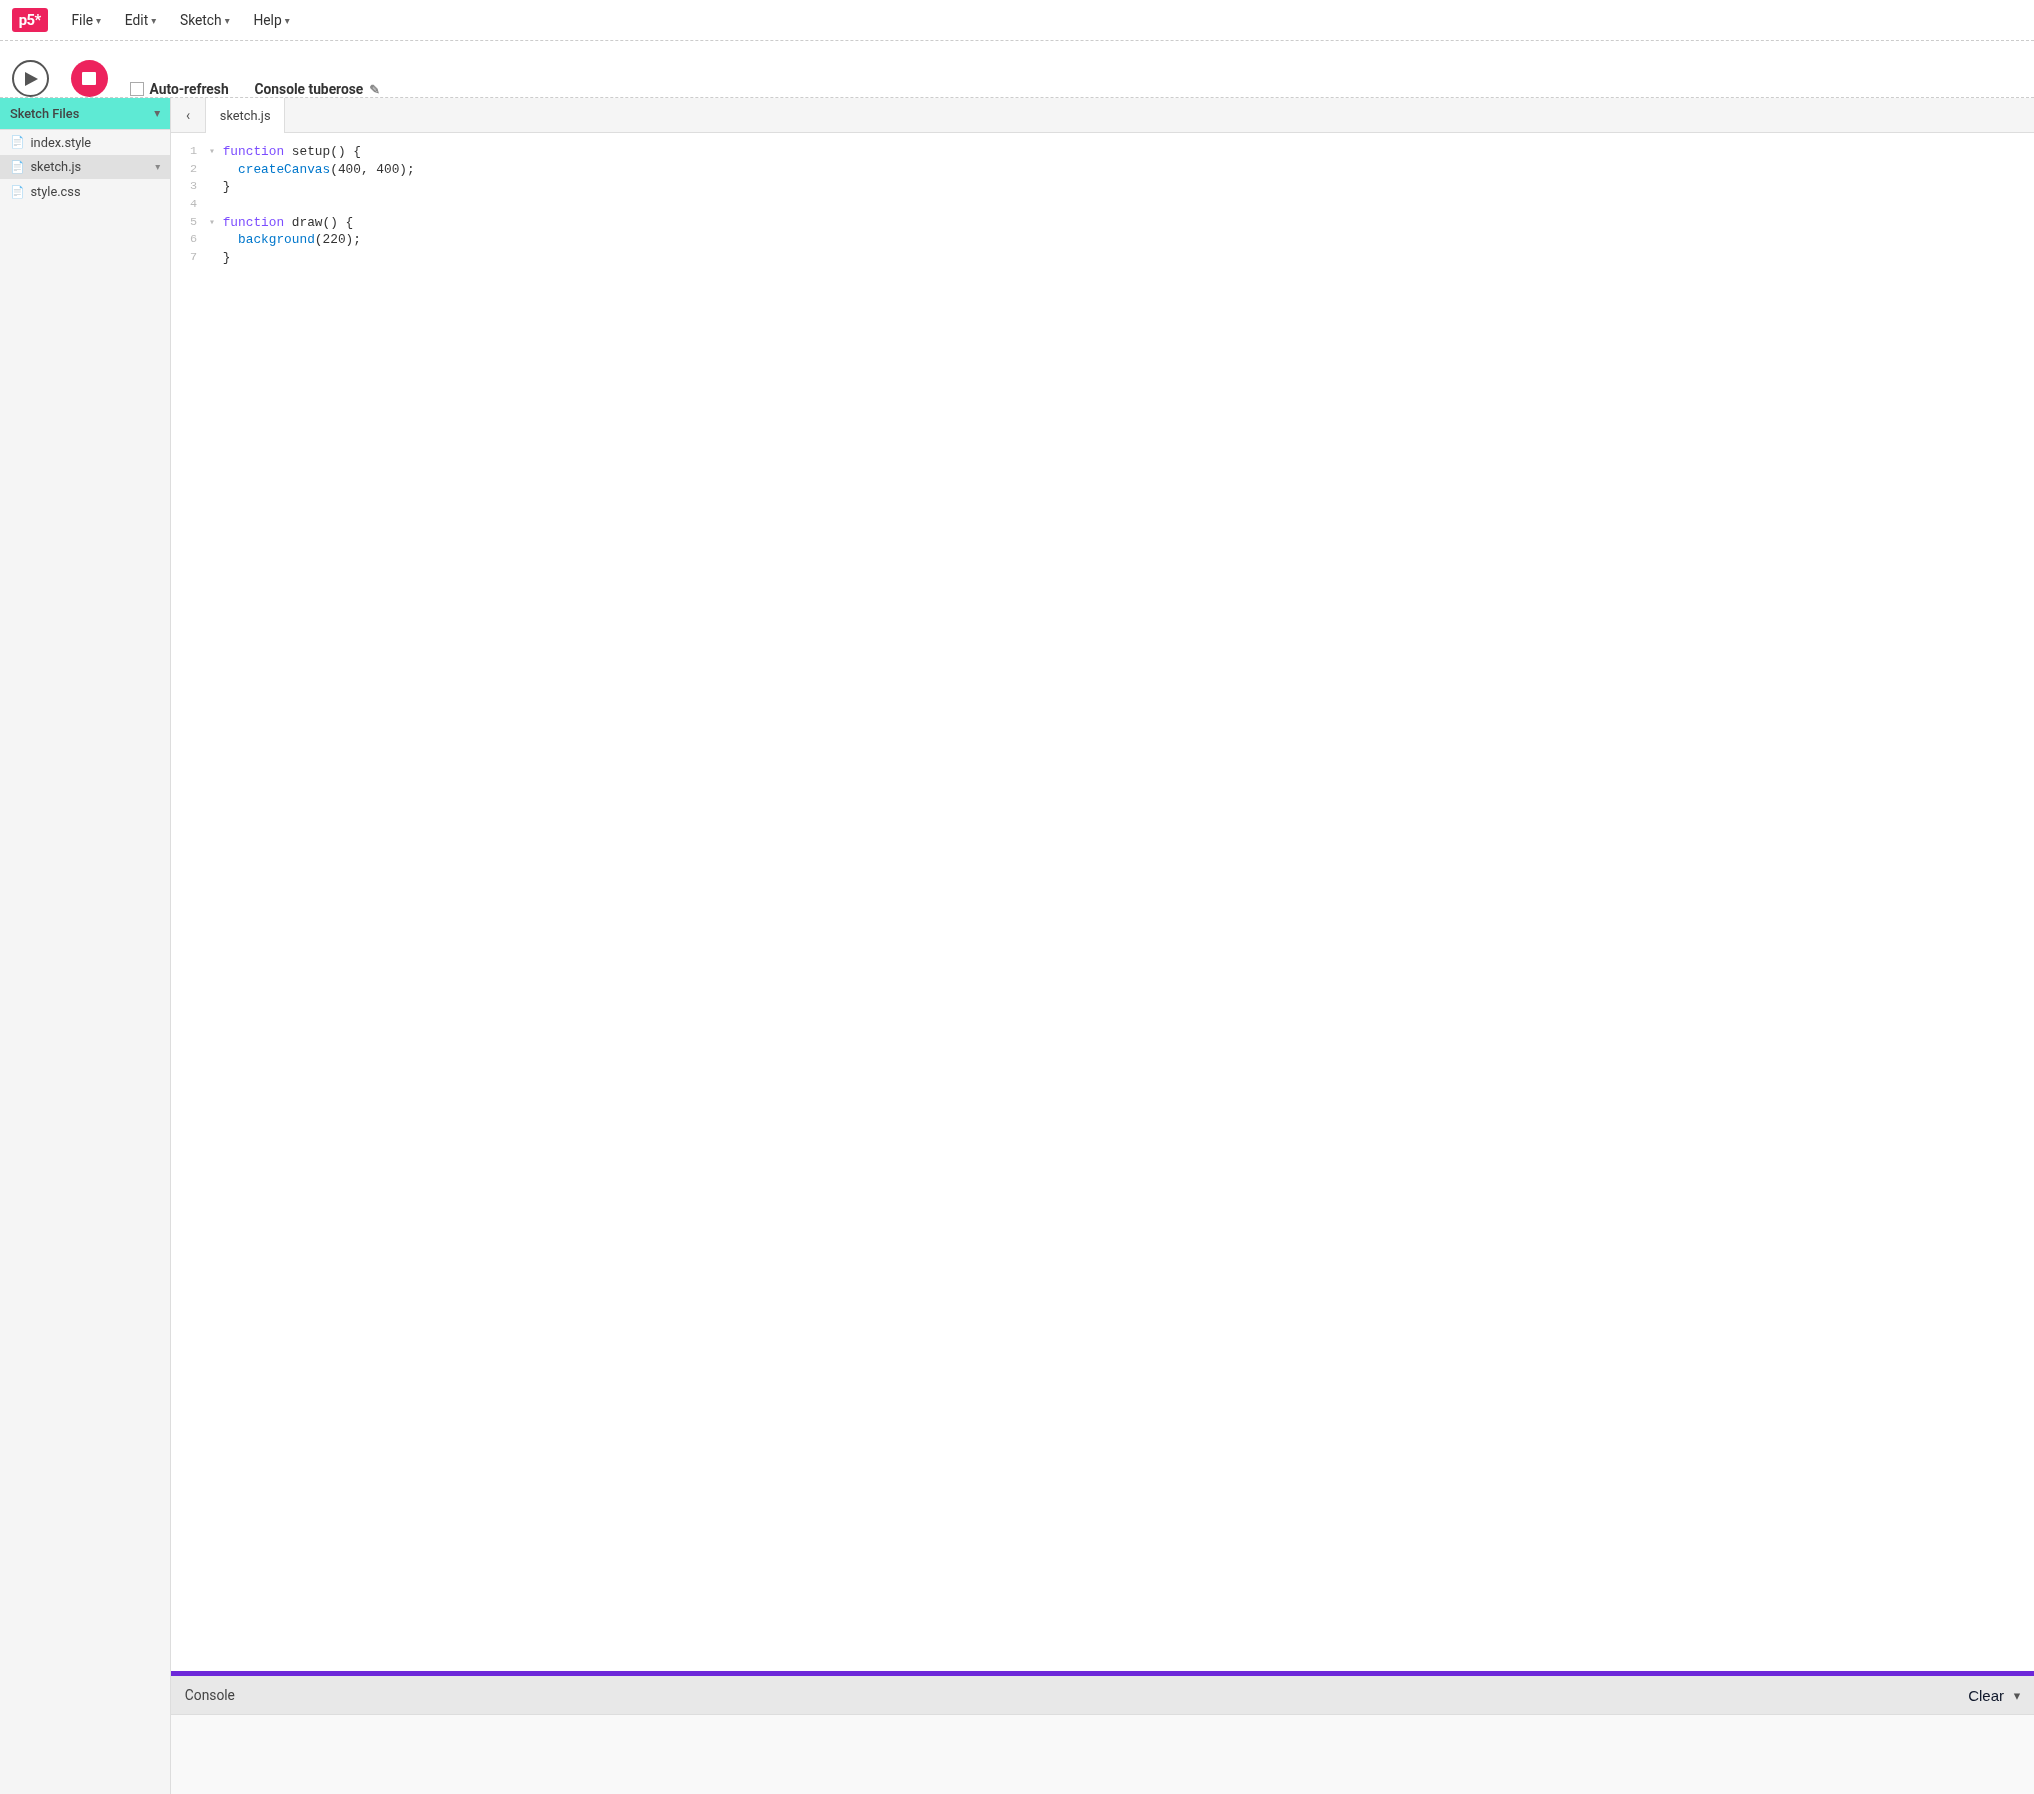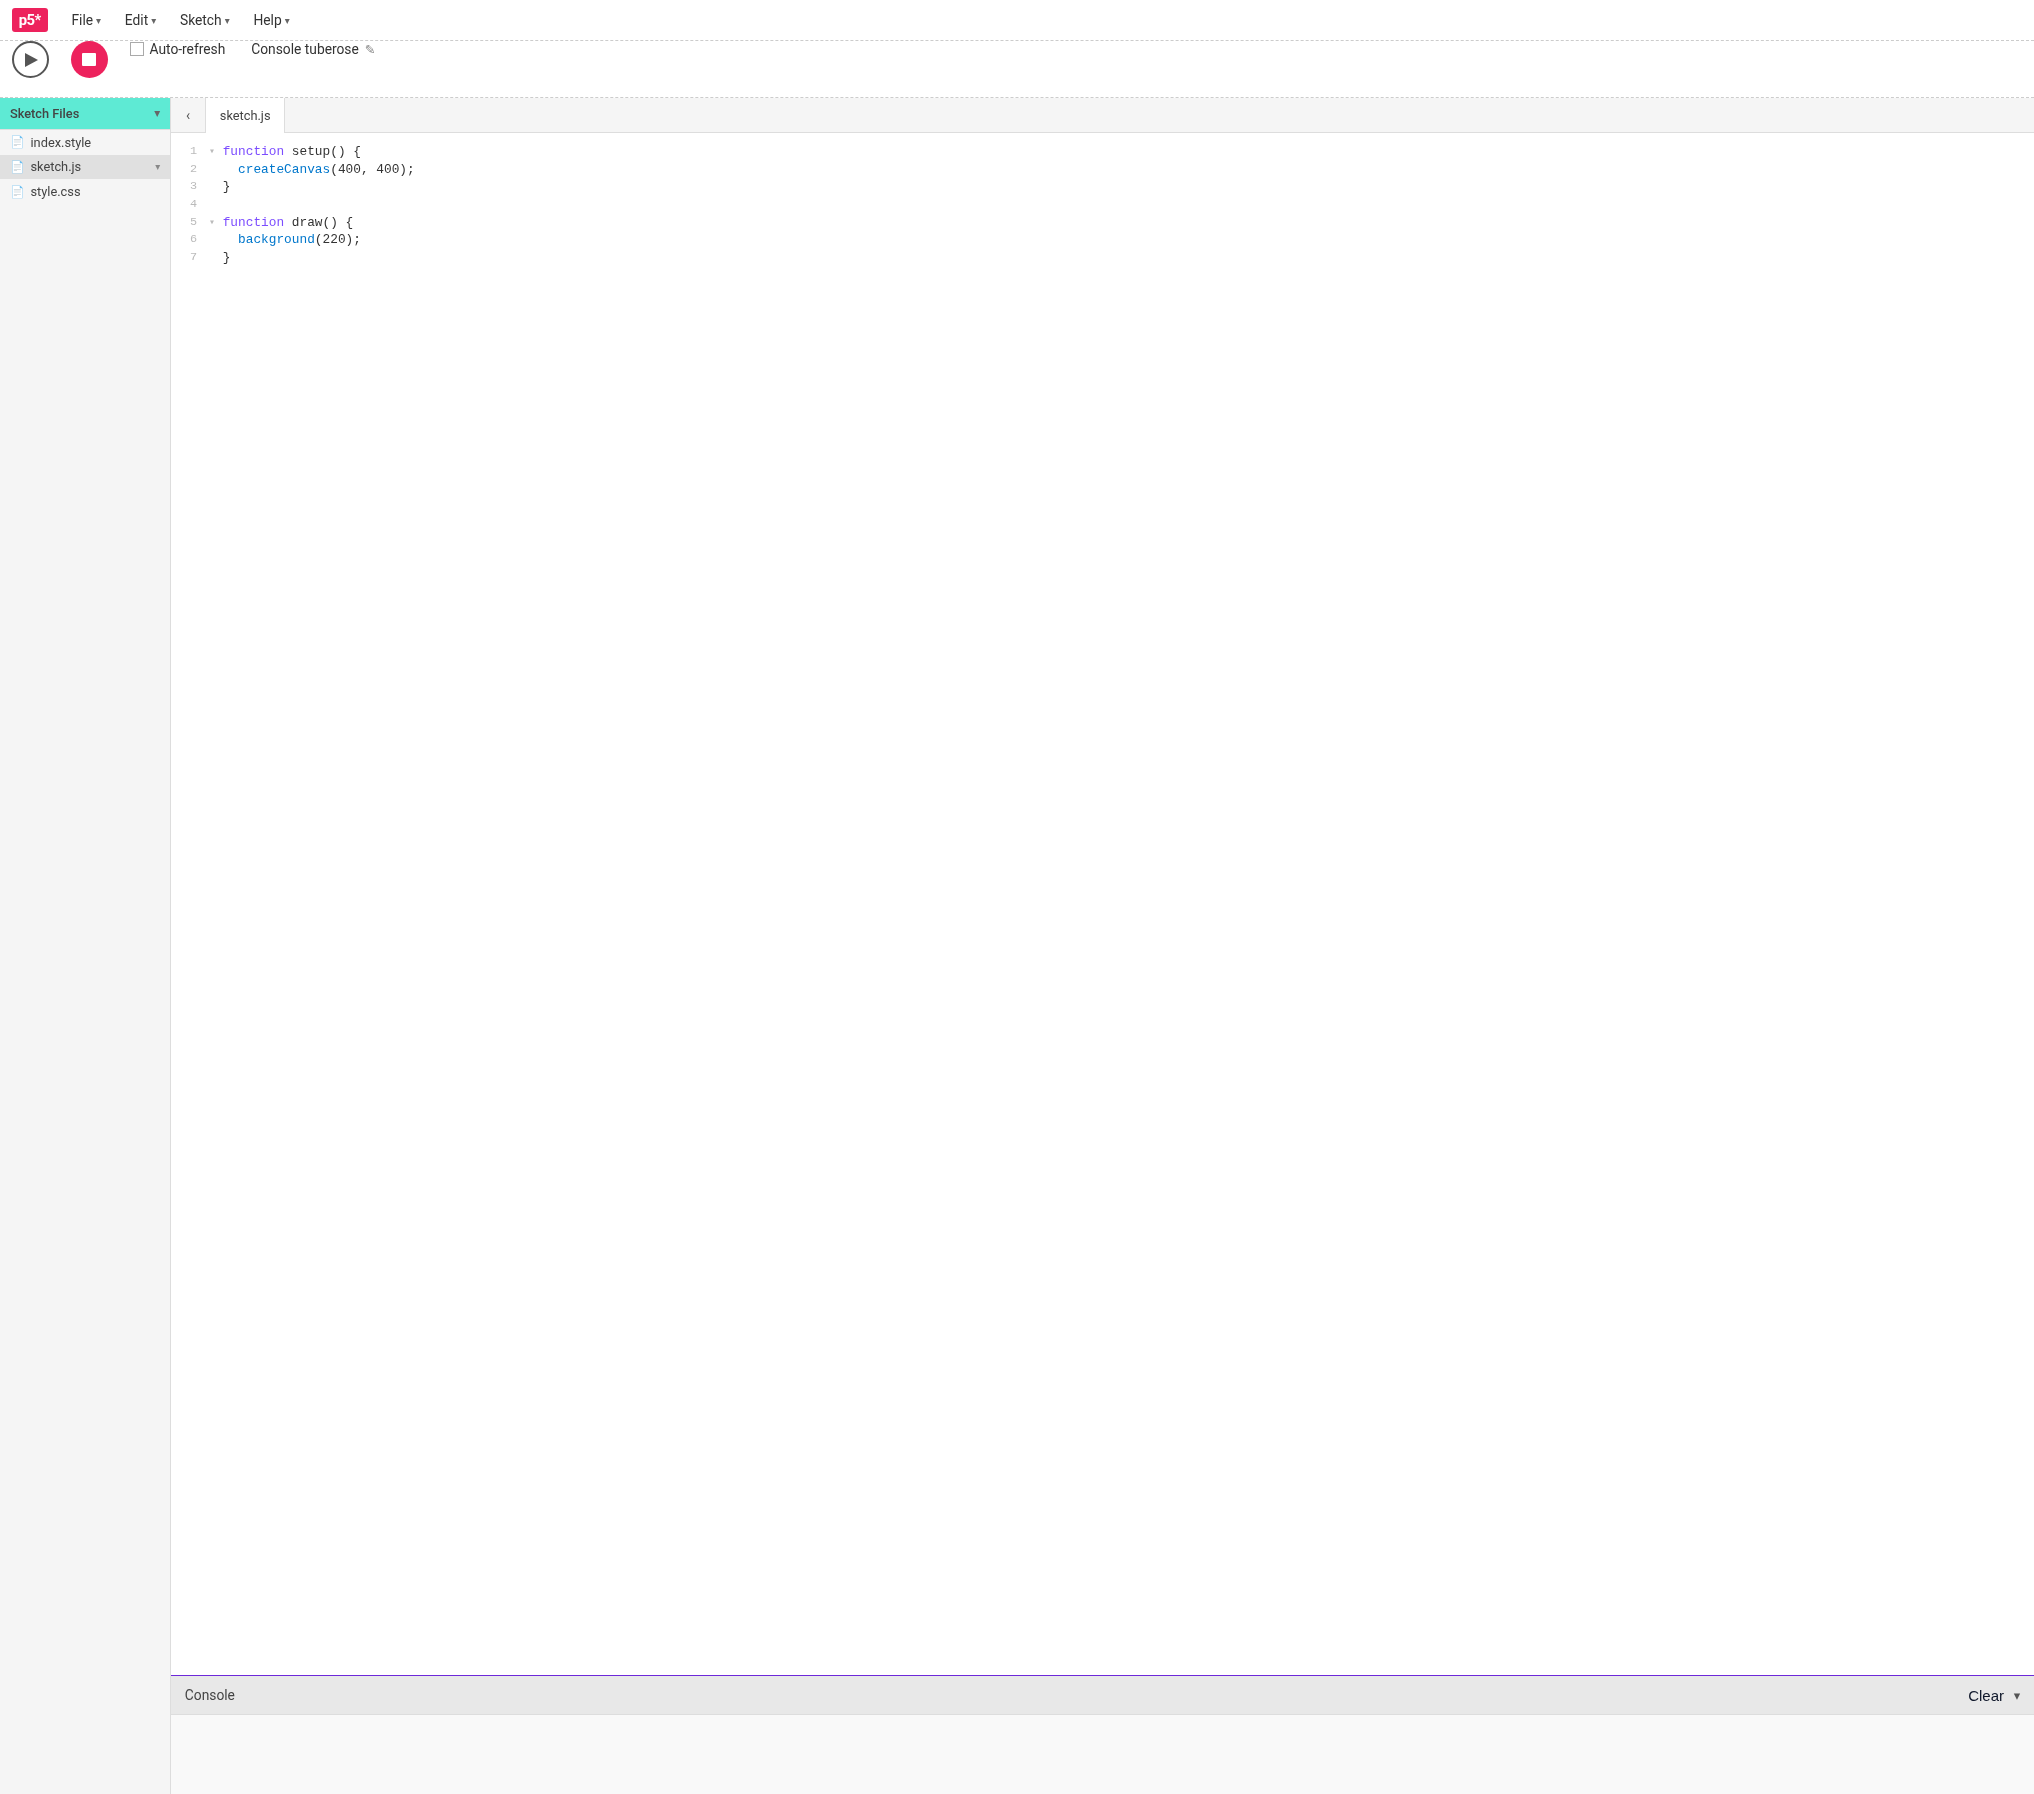--- a/index.html
+++ b/index.html
@@ -54,26 +54,27 @@
     }
 
     .menu-caret {
       font-size: 9.9px;
       color: #666;
     }
 
     
     #toolbar {
       display: flex;
-      align-items: flex-start;
+      align-items: flex-end;
       background: #fff;
       border-bottom: 1.5px dashed #ccc;
       padding: 0 11.8px;
       height: 57px;
       gap: 22px;
+      font-weight: bold;
     }
 
     #play-button {
       width: 37px;
       height: 37px;
       border-radius: 50%;
       border: 2px solid #555;
       background: #fff;
       cursor: pointer;
       display: flex;
@@ -300,21 +301,21 @@
       padding-left: 3.9px;
       white-space: pre;
       color: #333;
     }
 
     .kw-function { color: #7c4dff; }
     .kw-blue { color: #0077cc; }
 
     
     #console-area {
-      border-top: 1px solid #6d28d9;
+      border-top: 5px solid #6d28d9;
       background: #f5f5f5;
       display: flex;
       flex-direction: column;
     }
 
     #console-header {
       display: flex;
       align-items: center;
       justify-content: space-between;
       padding: 0 13.8px;

